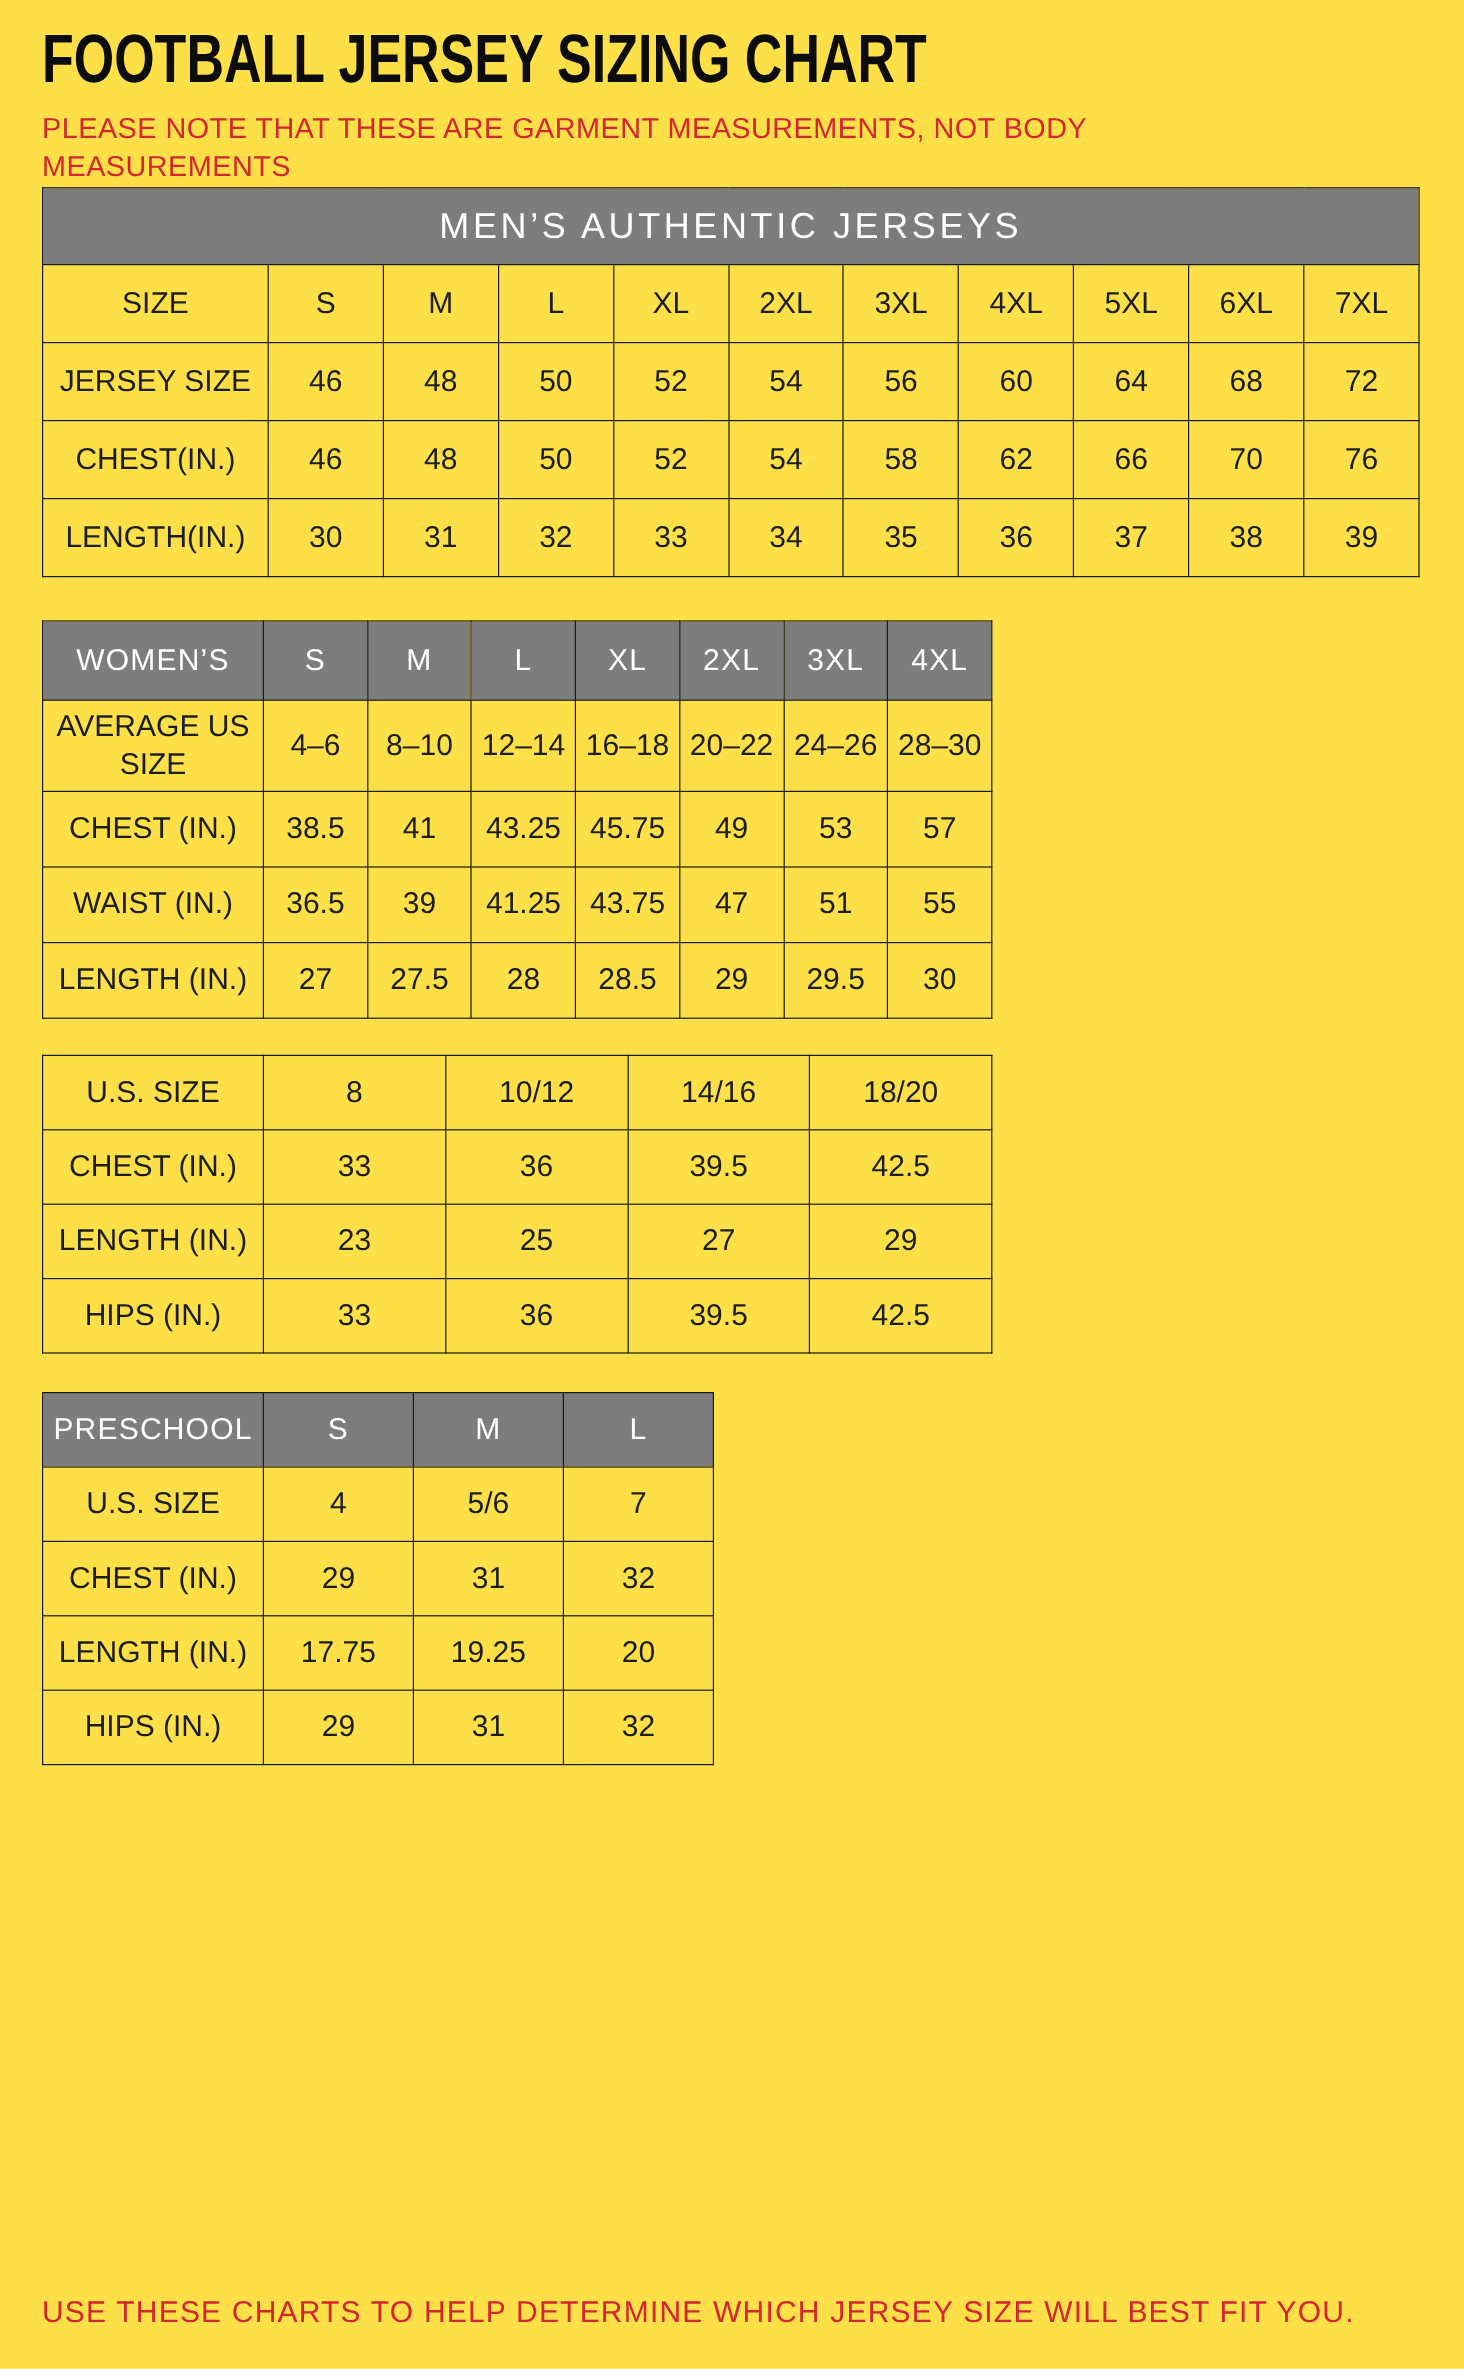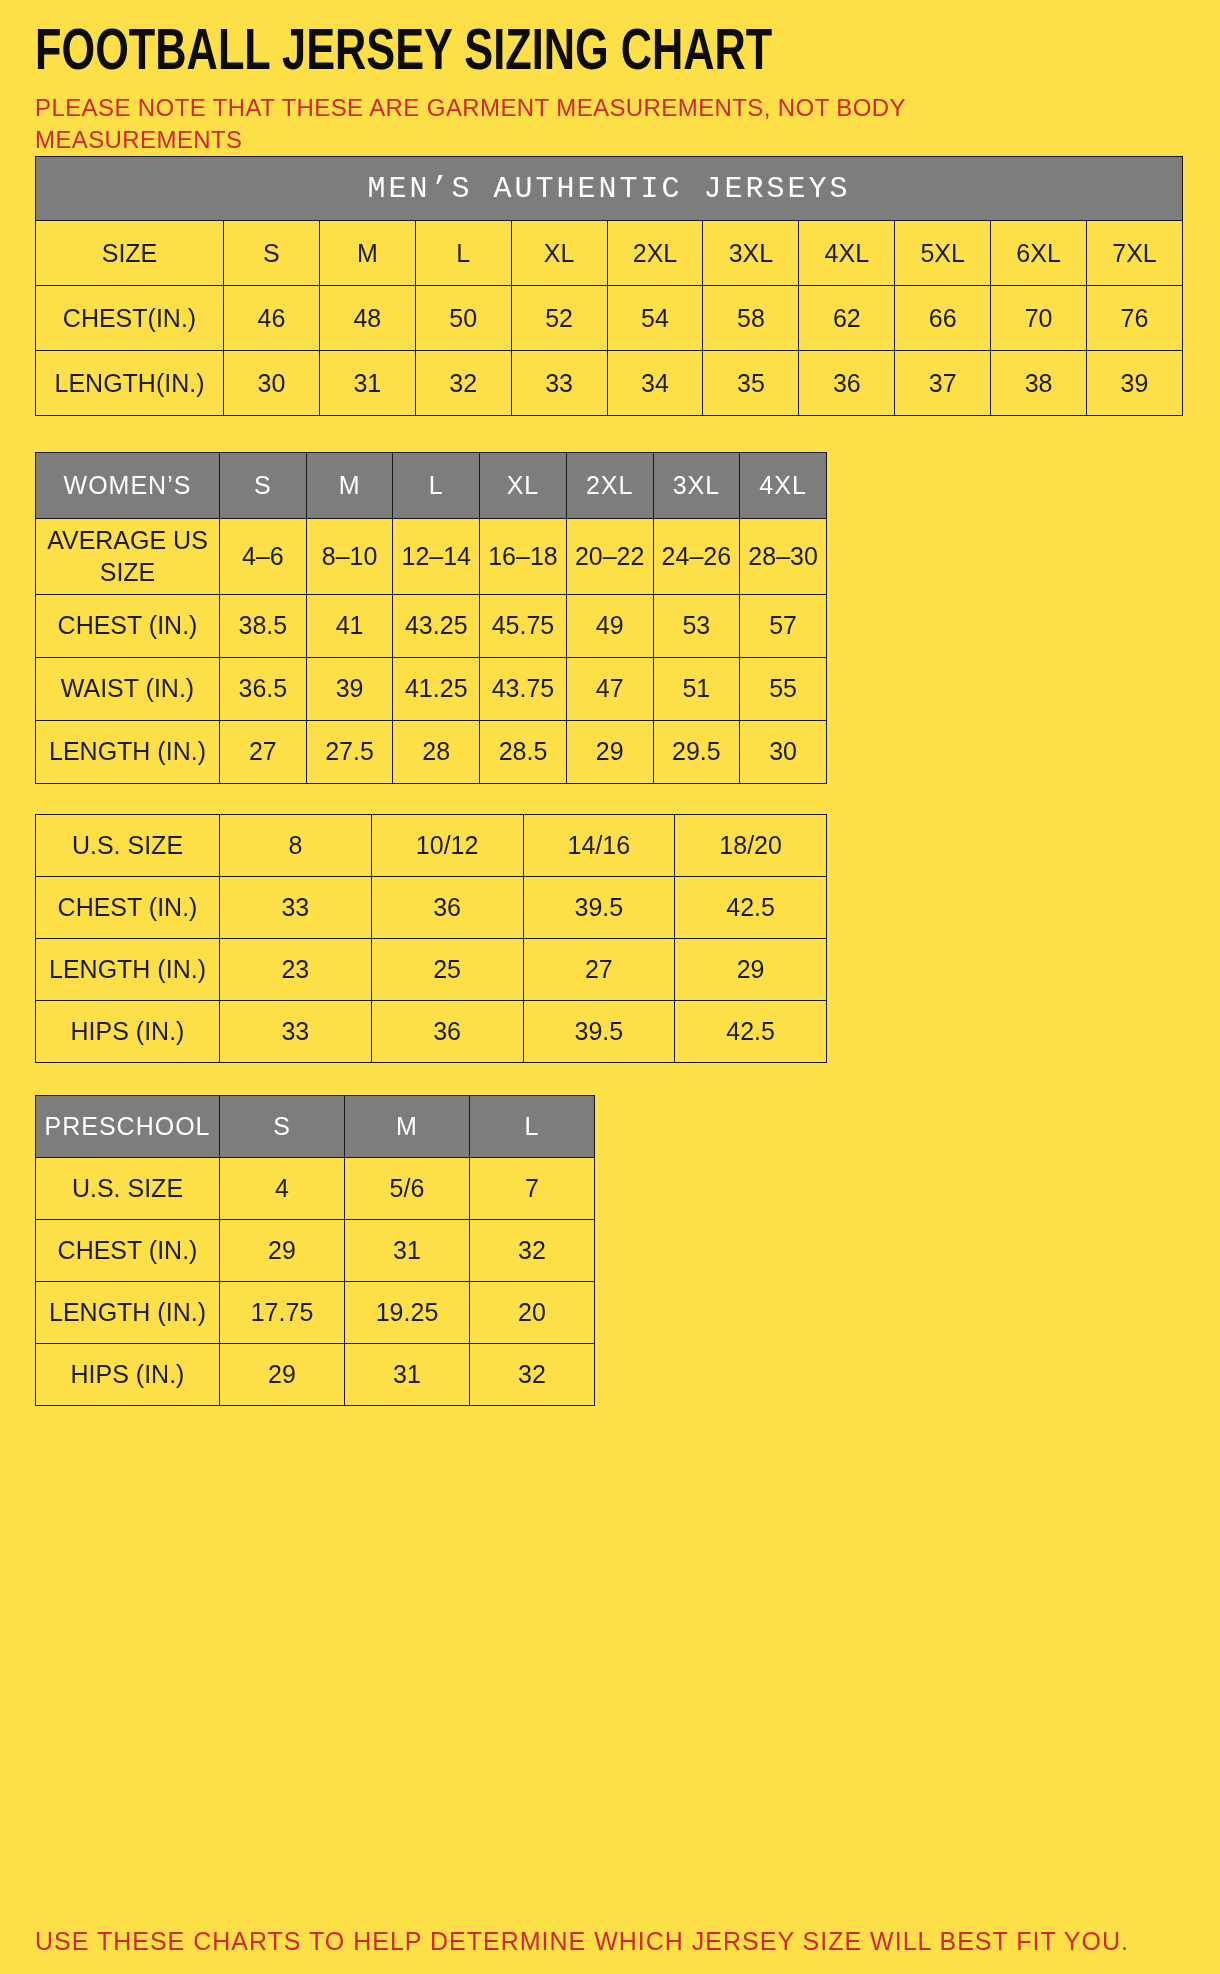--- a/index.html
+++ b/index.html
@@ -52,21 +52,20 @@
     overflow: hidden;
   }
   td.rowlabel { line-height: 1.25; }
 
   thead th.banner {
     background: var(--gray, #7d7d7d);
     color: #ffffff;
     font-size: 30px;
     letter-spacing: 3px;
     height: 64px;
-    font-family: Liberation Mono, monospace;
   }
   tr[data-name="header-row"] th {
     background: var(--gray, #7d7d7d);
     color: #ffffff;
     letter-spacing: 1px;
   }
 
   .t-mens { width: 1148px; margin-bottom: 36px; }
   .t-mens td { height: 65px; }
 
@@ -76,21 +75,21 @@
 
   .t-boys { width: 792px; margin-bottom: 32px; }
   .t-boys th, .t-boys td { height: 62px; }
 
   .t-pre { width: 560px; }
   .t-pre th, .t-pre td { height: 62px; }
 
   .footer {
     position: absolute;
     left: 35px;
-    bottom: 18px;
+    bottom: 32px;
     color: var(--red, #d22630);
     font-size: 25px;
     font-weight: 500;
     letter-spacing: 1px;
     white-space: nowrap;
   }
 </style>
 </head>
 <body>
 
@@ -116,20 +115,33 @@
           <td data-name="value-cell">S</td>
           <td data-name="value-cell">M</td>
           <td data-name="value-cell">L</td>
           <td data-name="value-cell">XL</td>
           <td data-name="value-cell">2XL</td>
           <td data-name="value-cell">3XL</td>
           <td data-name="value-cell">4XL</td>
           <td data-name="value-cell">5XL</td>
           <td data-name="value-cell">6XL</td>
           <td data-name="value-cell">7XL</td>
+        </tr>
+        <tr data-name="table-row">
+          <td class="rowlabel" data-name="row-label">JERSEY SIZE</td>
+          <td data-name="value-cell">46</td>
+          <td data-name="value-cell">48</td>
+          <td data-name="value-cell">50</td>
+          <td data-name="value-cell">52</td>
+          <td data-name="value-cell">54</td>
+          <td data-name="value-cell">56</td>
+          <td data-name="value-cell">60</td>
+          <td data-name="value-cell">64</td>
+          <td data-name="value-cell">68</td>
+          <td data-name="value-cell">72</td>
         </tr>
         <tr data-name="table-row">
           <td class="rowlabel" data-name="row-label">CHEST(IN.)</td>
           <td data-name="value-cell">46</td>
           <td data-name="value-cell">48</td>
           <td data-name="value-cell">50</td>
           <td data-name="value-cell">52</td>
           <td data-name="value-cell">54</td>
           <td data-name="value-cell">58</td>
           <td data-name="value-cell">62</td>

